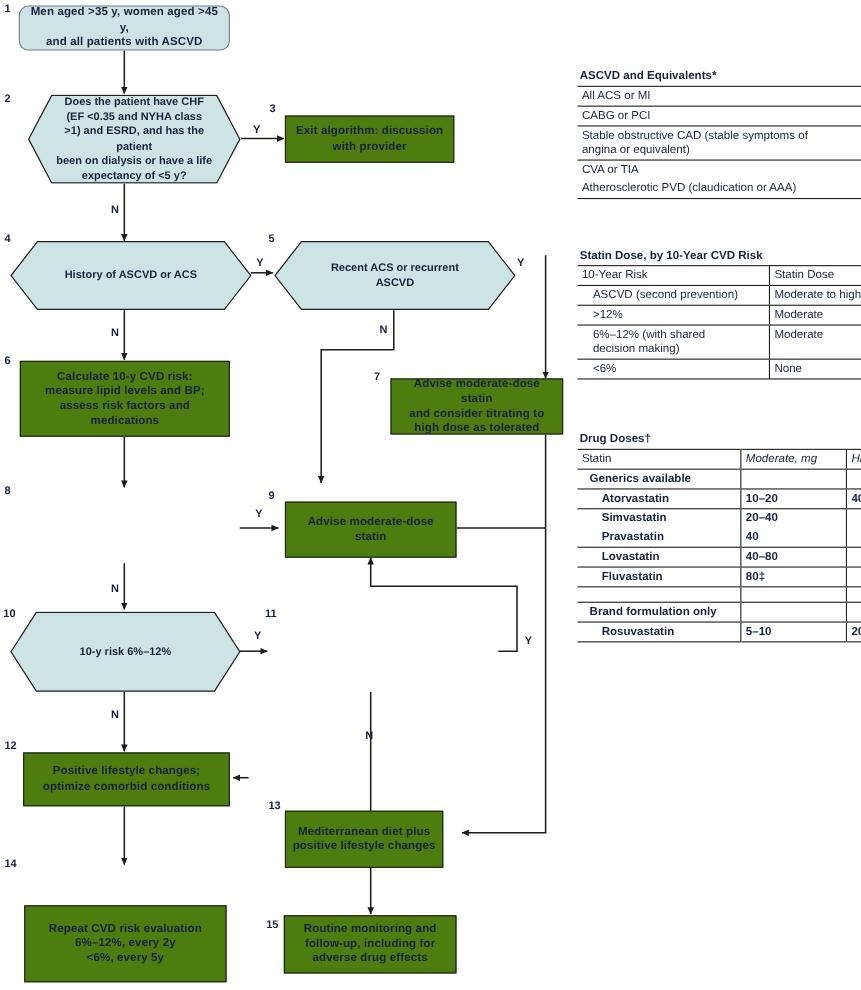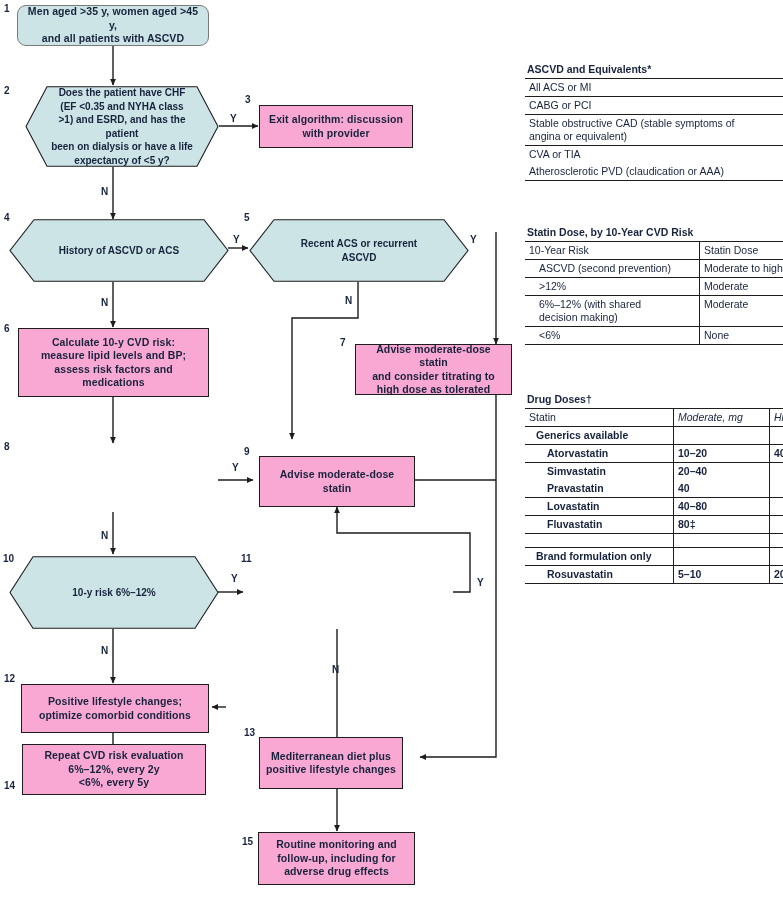--- a/index.html
+++ b/index.html
@@ -19,21 +19,21 @@
     text-align:center;
     font-size:10.5px;
     line-height:13.5px;
     font-weight:700;
     color:#17233d;
     letter-spacing:.1px;
   }
   .node .txt{padding:0 6px;white-space:pre-line;}
 
   .rect{
-    background:#f9a8d4;
+    background:#4d7c0f;
     border:1.1px solid #1d1d1d;
   }
   .rounded{
     background:#cde4e6;
     border:1.1px solid #7a7a7a;
     border-radius:9px;
   }
   .hexwrap{position:absolute;}
   .hexwrap svg{position:absolute;left:0;top:0;}
   .hexwrap .txt{
@@ -235,21 +235,21 @@
 optimize comorbid conditions</span>
   </div>
 
   <div class="stepnum" style="left:244px;top:727px;">13</div>
   <div class="node rect" style="left:259px;top:737px;width:144px;height:52px;">
     <span class="txt">Mediterranean diet plus
 positive lifestyle changes</span>
   </div>
 
   <div class="stepnum" style="left:4px;top:780px;">14</div>
-  <div class="node rect" style="left:22px;top:744px;width:184px;height:51px;">
+  <div class="node rect" style="left:22px;top:823px;width:184px;height:70px;">
     <span class="txt">Repeat CVD risk evaluation
     6%–12%, every 2y
     &lt;6%, every 5y</span>
   </div>
 
   <div class="stepnum" style="left:242px;top:836px;">15</div>
   <div class="node rect" style="left:258px;top:832px;width:157px;height:53px;">
     <span class="txt">Routine monitoring and
 follow-up, including for
 adverse drug effects</span>

